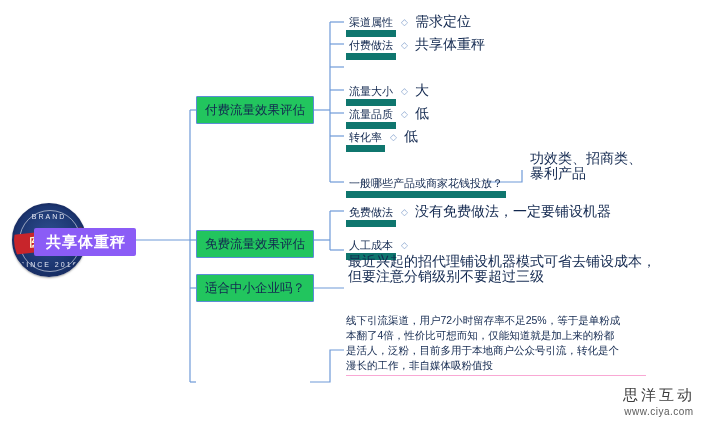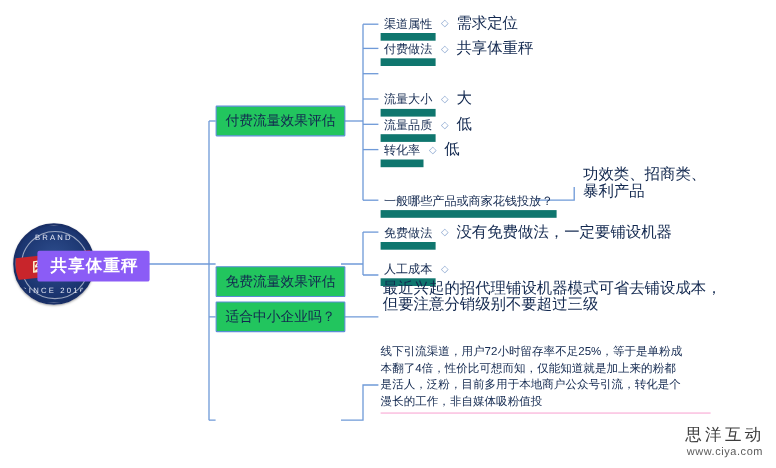--- a/index.html
+++ b/index.html
@@ -230,21 +230,21 @@
   <div class="node" style="left:346px; top:127px;">
     <span class="leaf">转化率</span><span class="leaf-sep">◇</span><span class="value">低</span>
   </div>
 
   <div class="node" style="left:346px; top:173px;">
     <span class="leaf">一般哪些产品或商家花钱投放？</span>
   </div>
   <div class="node value multiline" style="left:528px; top:150px;">功效类、招商类、
 暴利产品</div>
 
-  <div class="node branch" style="left:196px; top:242px;">免费流量效果评估</div>
+  <div class="node branch" style="left:196px; top:230px;">免费流量效果评估</div>
 
   <div class="node" style="left:346px; top:202px;">
     <span class="leaf">免费做法</span><span class="leaf-sep">◇</span><span class="value">没有免费做法，一定要铺设机器</span>
   </div>
   <div class="node" style="left:346px; top:235px;">
     <span class="leaf">人工成本</span><span class="leaf-sep">◇</span><span class="value multiline" style="display:inline-block; vertical-align:top;">最近兴起的招代理铺设机器模式可省去铺设成本，
 但要注意分销级别不要超过三级</span>
   </div>
 
   <div class="node branch" style="left:196px; top:274px;">适合中小企业吗？</div>

